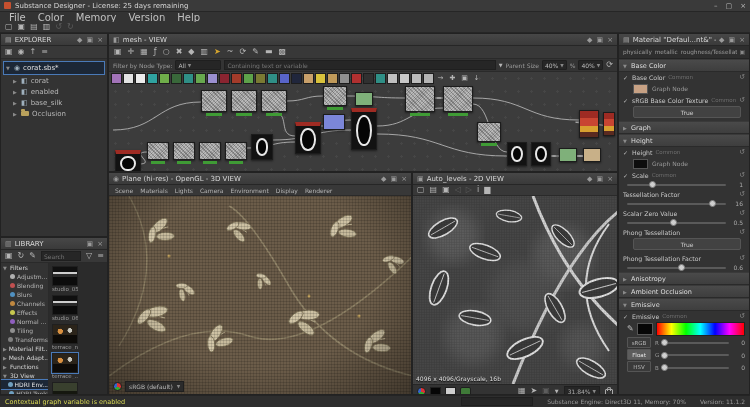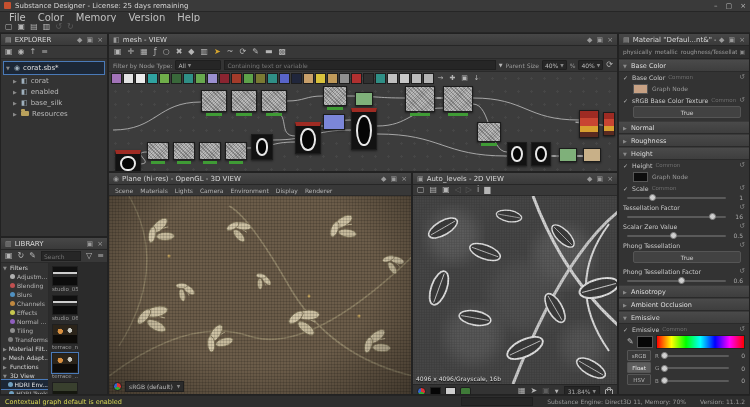--- a/index.html
+++ b/index.html
@@ -215,21 +215,21 @@
           <span>enabled</span>
         </div>
         <div class="trow">
           <span class="car">▶</span>
           <span class="gico">◧</span>
           <span>base_silk</span>
         </div>
         <div class="trow">
           <span class="car">▶</span>
           <span class="folder"></span>
-          <span>Resources</span>
+          <span>Occlusion</span>
         </div>
       </div>
   </div>
 
   <div id="library" class="panel">
     <div class="phead">
       <span class="picon">▥</span>
       <span>LIBRARY</span>
       <span class="hicons">
         <span>▣</span>
@@ -645,25 +645,21 @@
       <div class="prow">
         <span class="chk">✓</span>
         <span class="plab">sRGB Base Color Texture</span>
         <span class="ptag">Common</span>
         <span class="rst">↺</span>
         </div>
       <div class="truebtn">True</div>
 
       <div class="sec">
           <span class="car">▶</span>
-          <span>Normal</span>
-        </div>
-      <div class="sec">
-          <span class="car">▶</span>
-          <span>Roughness</span>
+          <span>Graph</span>
         </div>
 
       <div class="sec">
           <span class="car">▼</span>
           <span>Height</span>
         </div>
       <div class="prow">
         <span class="chk">✓</span>
         <span class="plab">Height</span>
         <span class="ptag">Common</span>
@@ -773,21 +769,21 @@
               </div>
             <span class="sval">0</span>
             </div>
         </div>
       </div>
 
     </div>
   </div>
 
   <div id="statusbar">
-    <span class="sbmsg">Contextual graph default is enabled</span>
+    <span class="sbmsg">Contextual graph variable is enabled</span>
     <span class="sbright">
       <span class="sb-box"></span>
       <span>Substance Engine: Direct3D 11, Memory: 70%</span>
       <span>Version: 11.1.2</span>
     </span>
   </div>
 
 </div>
 
 </body></html>

